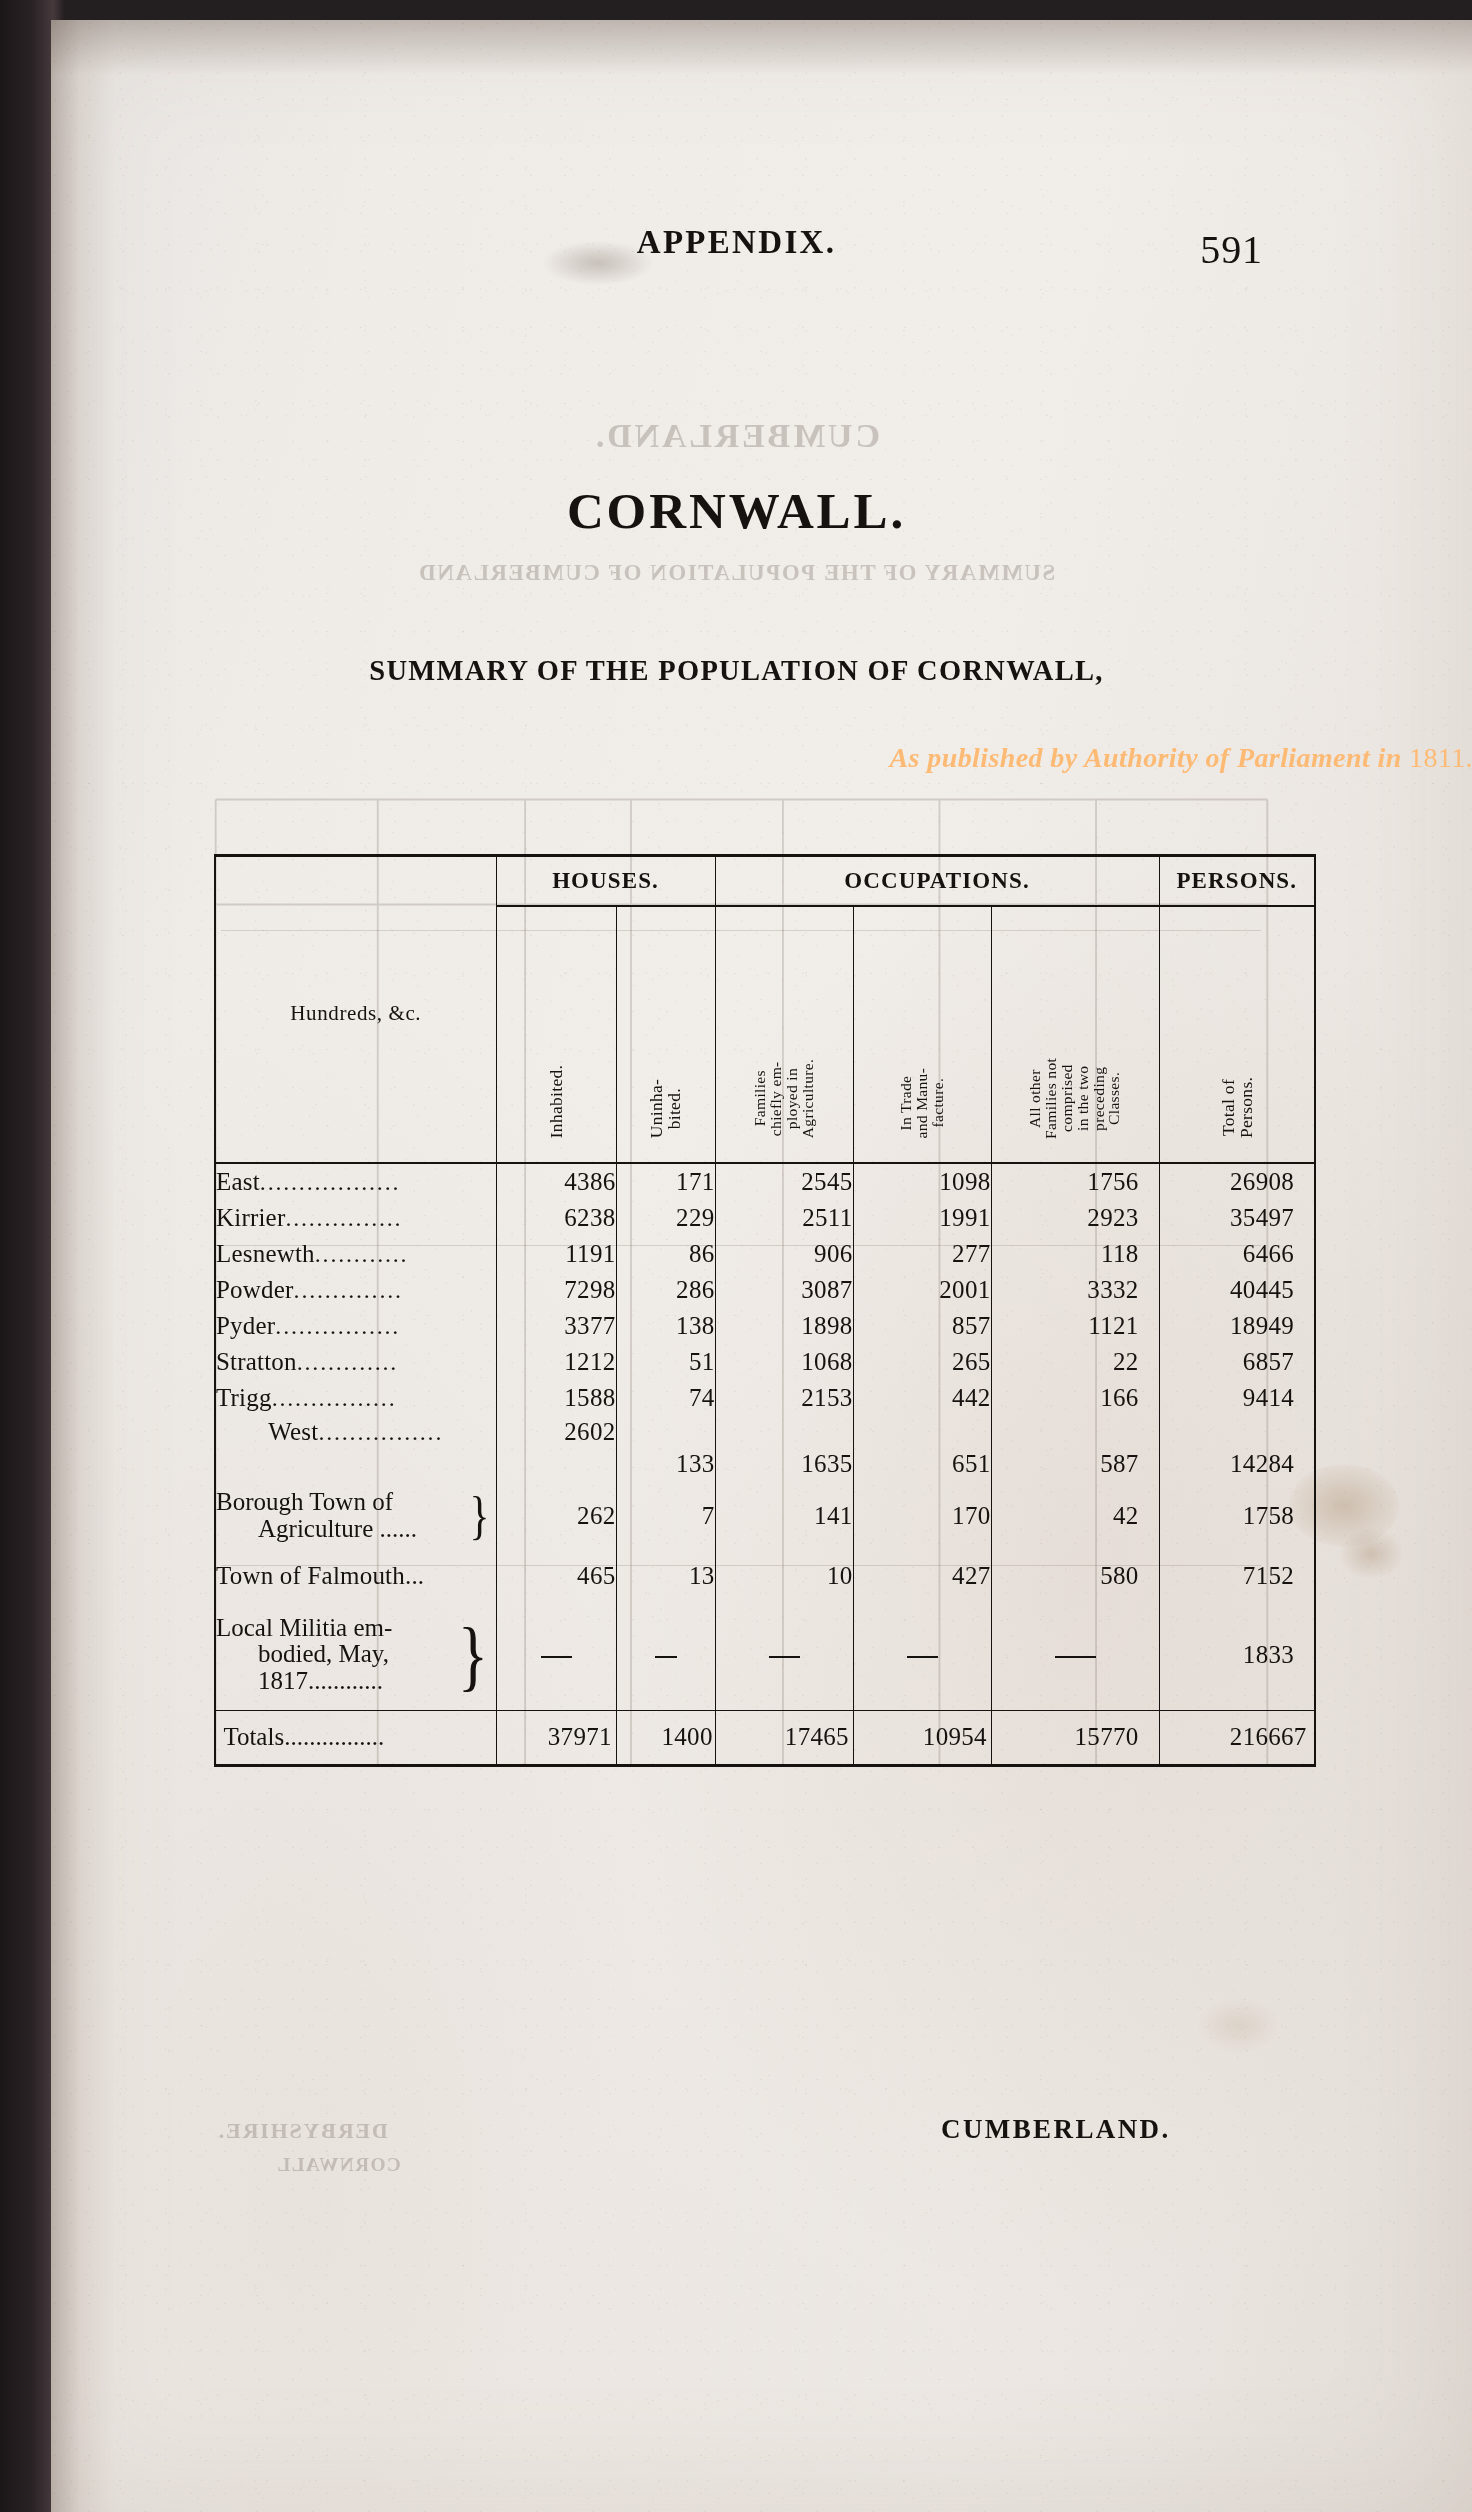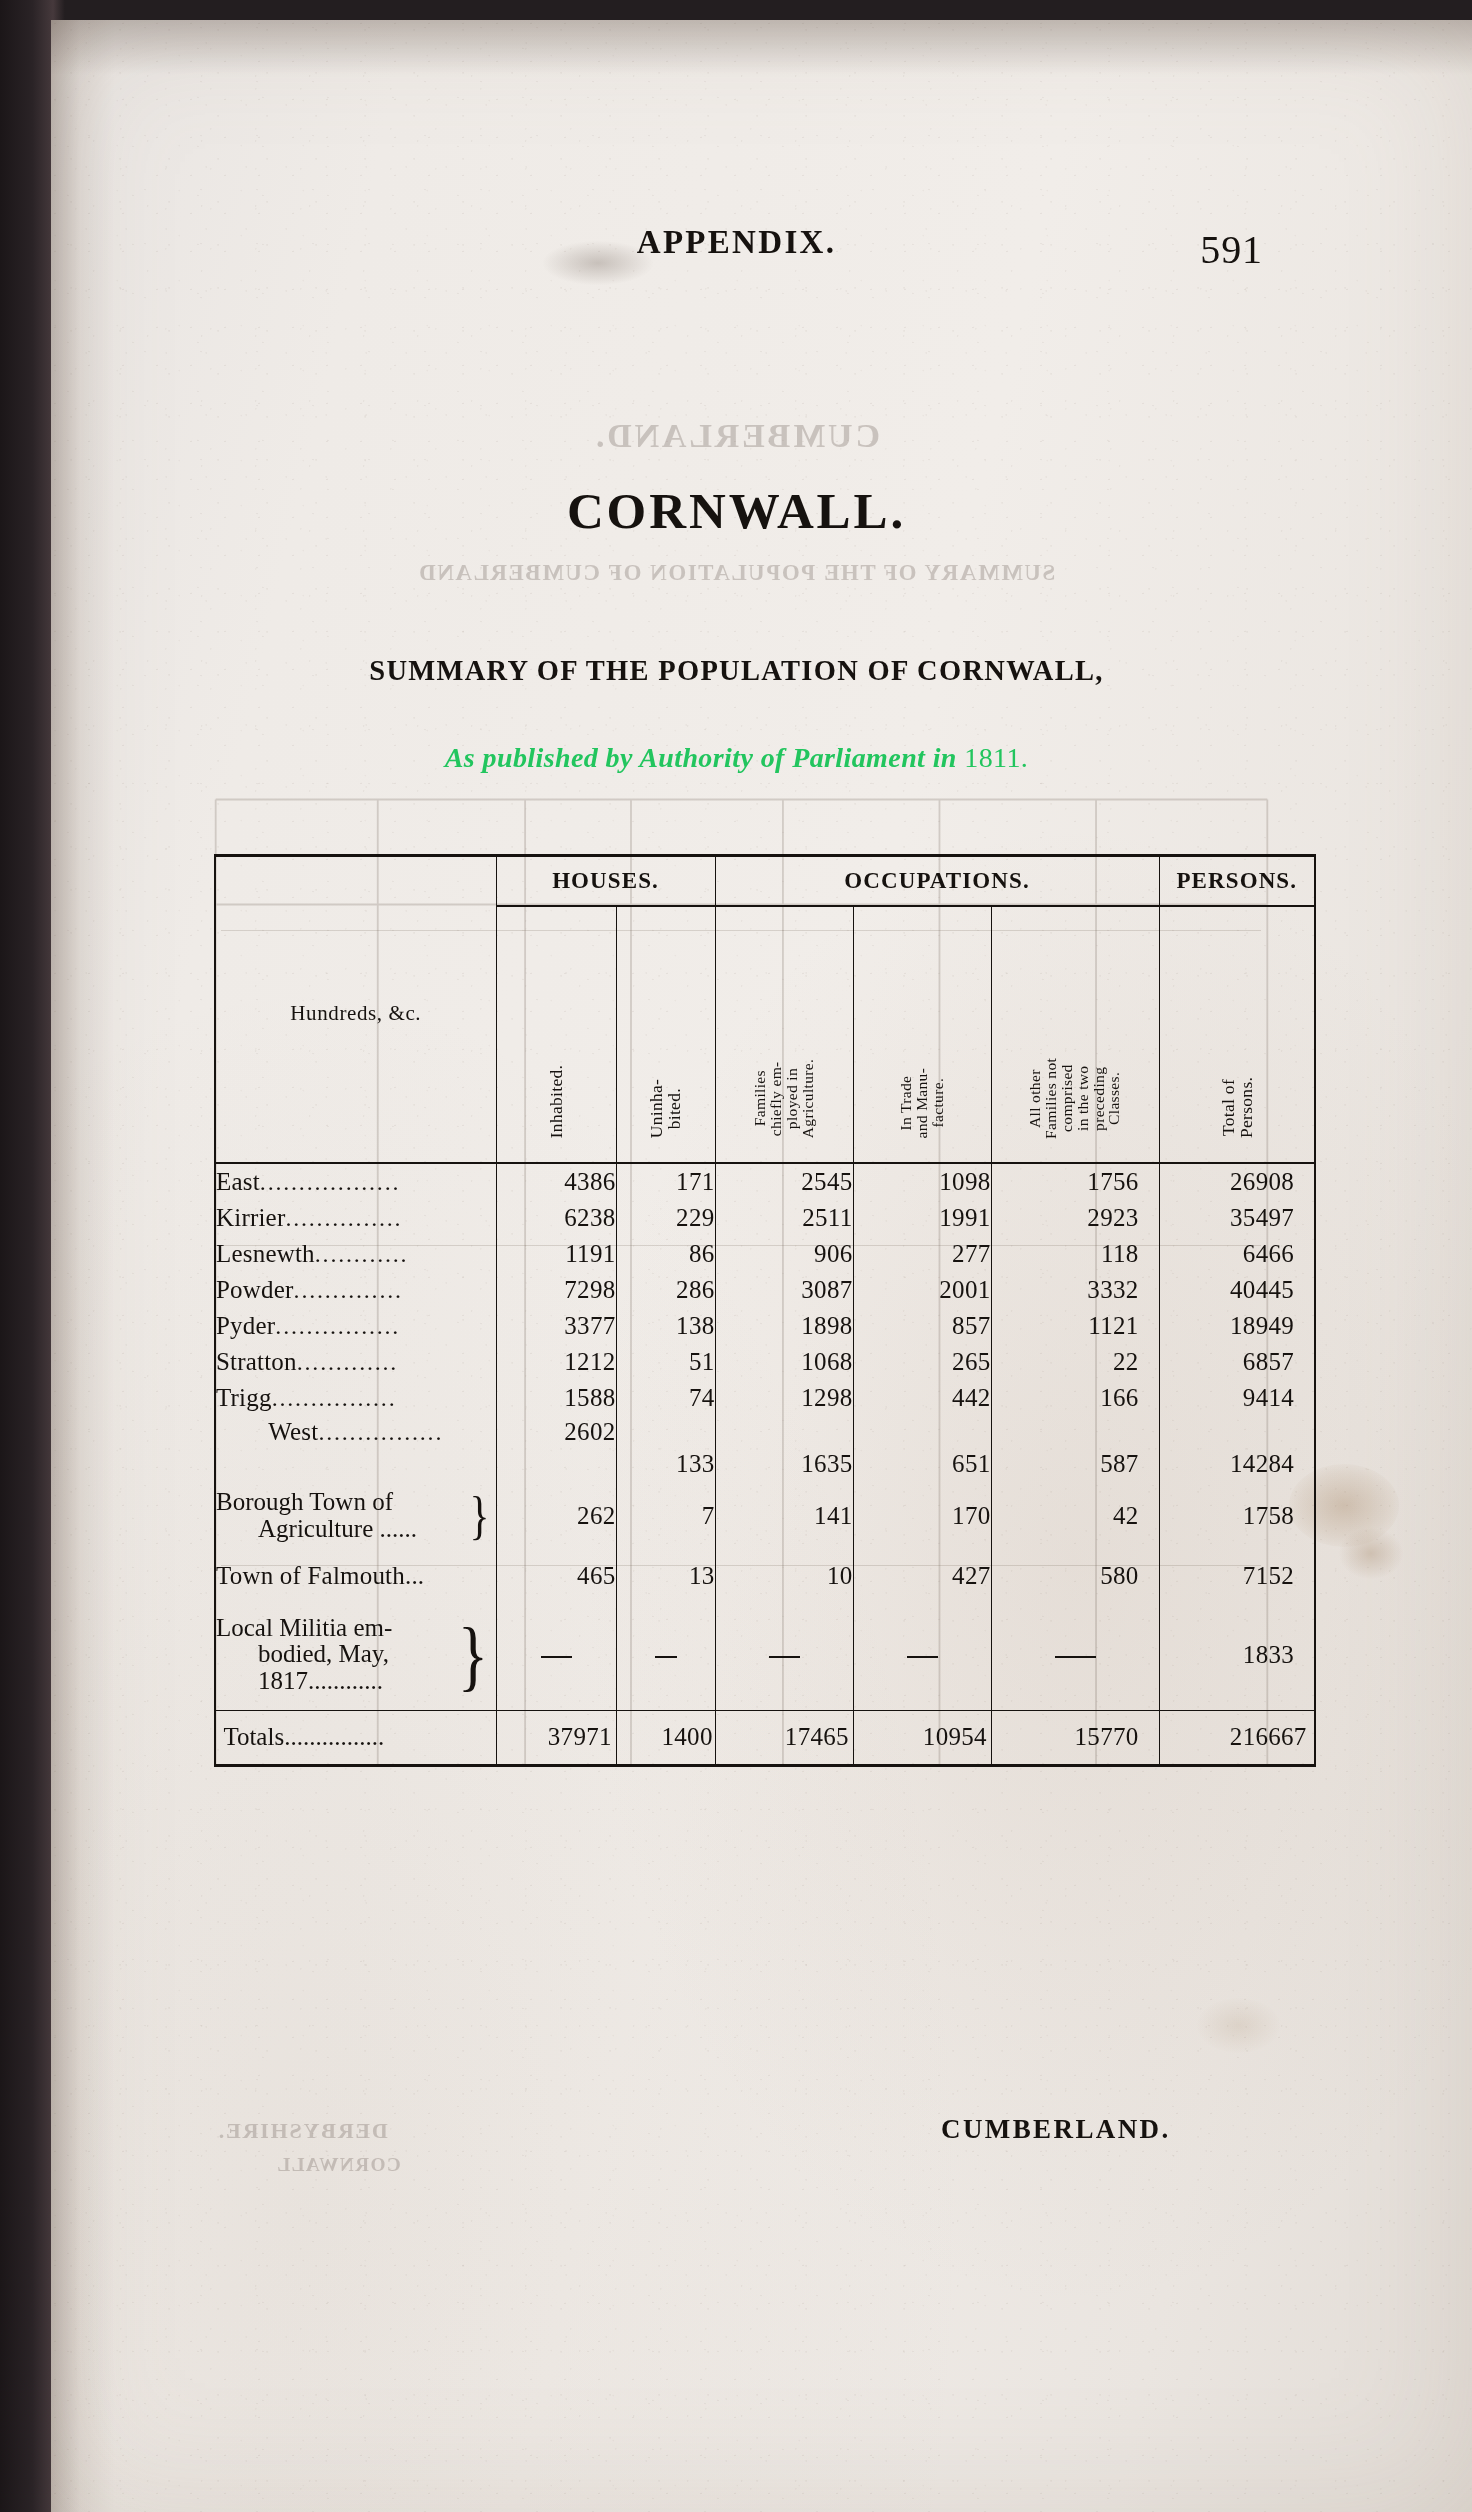--- a/index.html
+++ b/index.html
@@ -159,26 +159,26 @@
     text-align: center;
     font-size: 28.5px;
     font-weight: 700;
     letter-spacing: 1.3px;
     color: #16120f;
     font-variant: small-caps;
   }
   #authority-line {
     position: absolute;
     left: 0; right: 0; top: 742px;
-    text-align: center;
+    text-align: right;
     font-size: 28px;
     font-style: italic;
     font-weight: 700;
     letter-spacing: 0.4px;
-    color: #22c55e;
+    color: #fdba74;
   }
   #authority-line .year { font-style: normal; font-weight: 400; }
 
   
   #table-wrap {
     position: absolute;
     left: 214px;
     top: 854px;
     width: 1054px;
   }
@@ -470,21 +470,21 @@
     <td class="num vthin-l">51</td>
     <td class="num vthin-l">1068</td>
     <td class="num vthin-l">265</td>
     <td class="num wide vthin-l">22</td>
     <td class="num wide vthin-l vline-r">6857</td>
   </tr>
   <tr class="body-row">
     <td class="stub vline-l"><span>Trigg</span><span class="leader">................</span></td>
     <td class="num vthin-l">1588</td>
     <td class="num vthin-l">74</td>
-    <td class="num vthin-l">1298</td>
+    <td class="num vthin-l">2153</td>
     <td class="num vthin-l">442</td>
     <td class="num wide vthin-l">166</td>
     <td class="num wide vthin-l vline-r">9414</td>
   </tr>
 
   <tr class="body-row" style="height:64px">
     <td class="stub vline-l" style="vertical-align:top; padding-top:1.8px;text-align:center;"><span>West</span><span class="leader">................</span></td>
     <td class="num vthin-l" style="vertical-align:top; padding-top:1.8px;">2602</td>
     <td class="num vthin-l" style="vertical-align:bottom; padding-bottom:1.8px;">133</td>
     <td class="num vthin-l" style="vertical-align:bottom; padding-bottom:1.8px;">1635</td>

